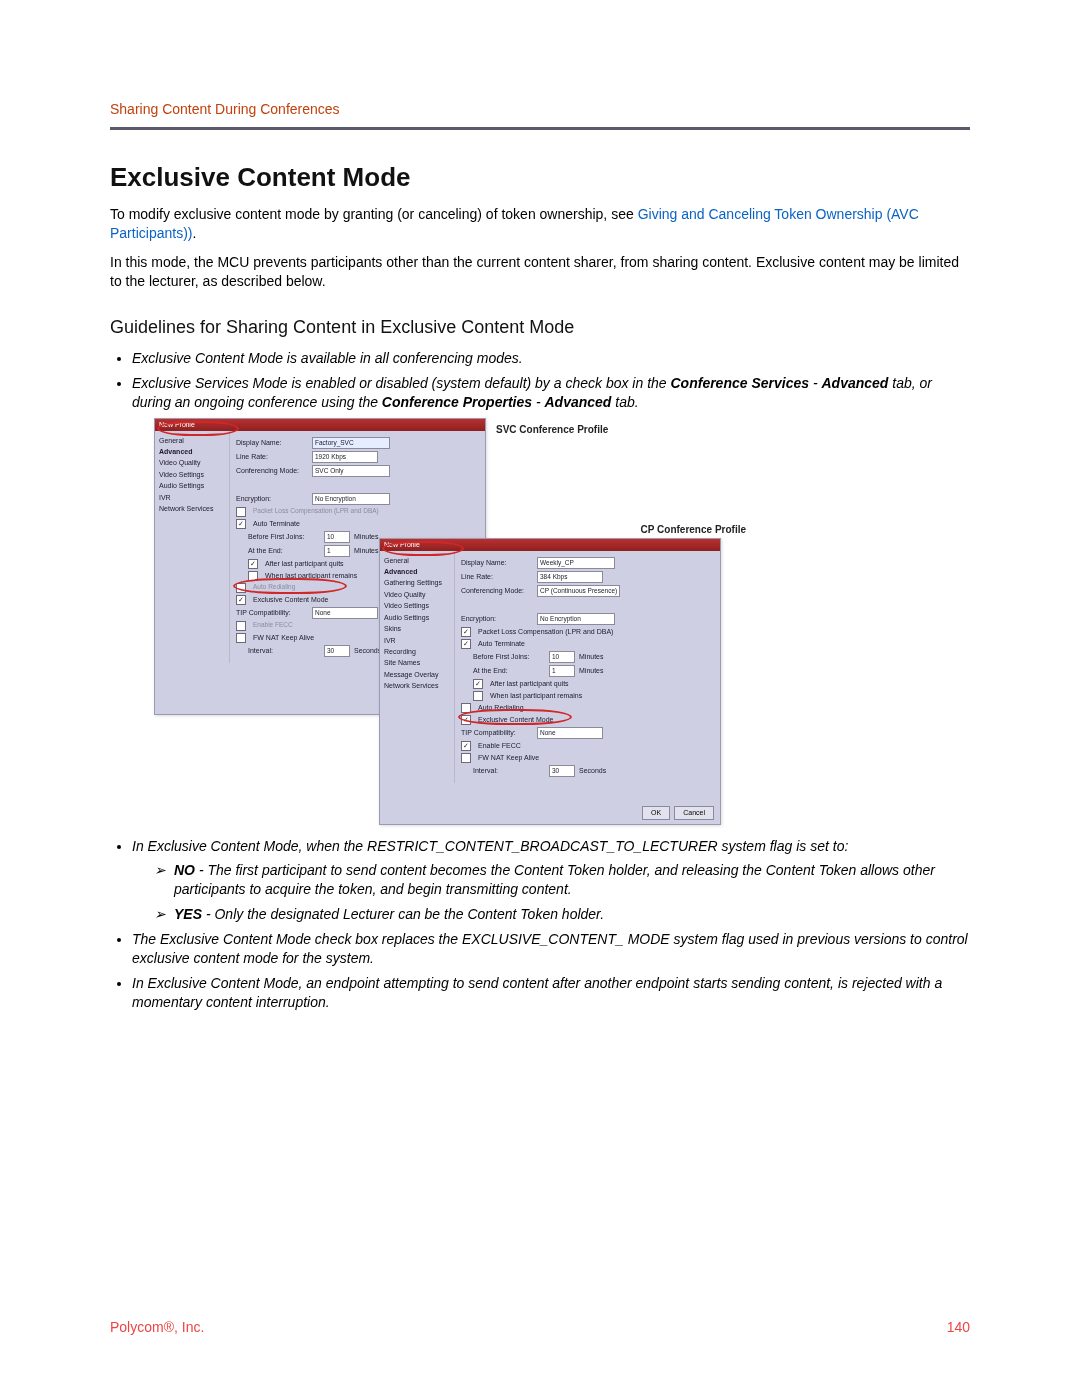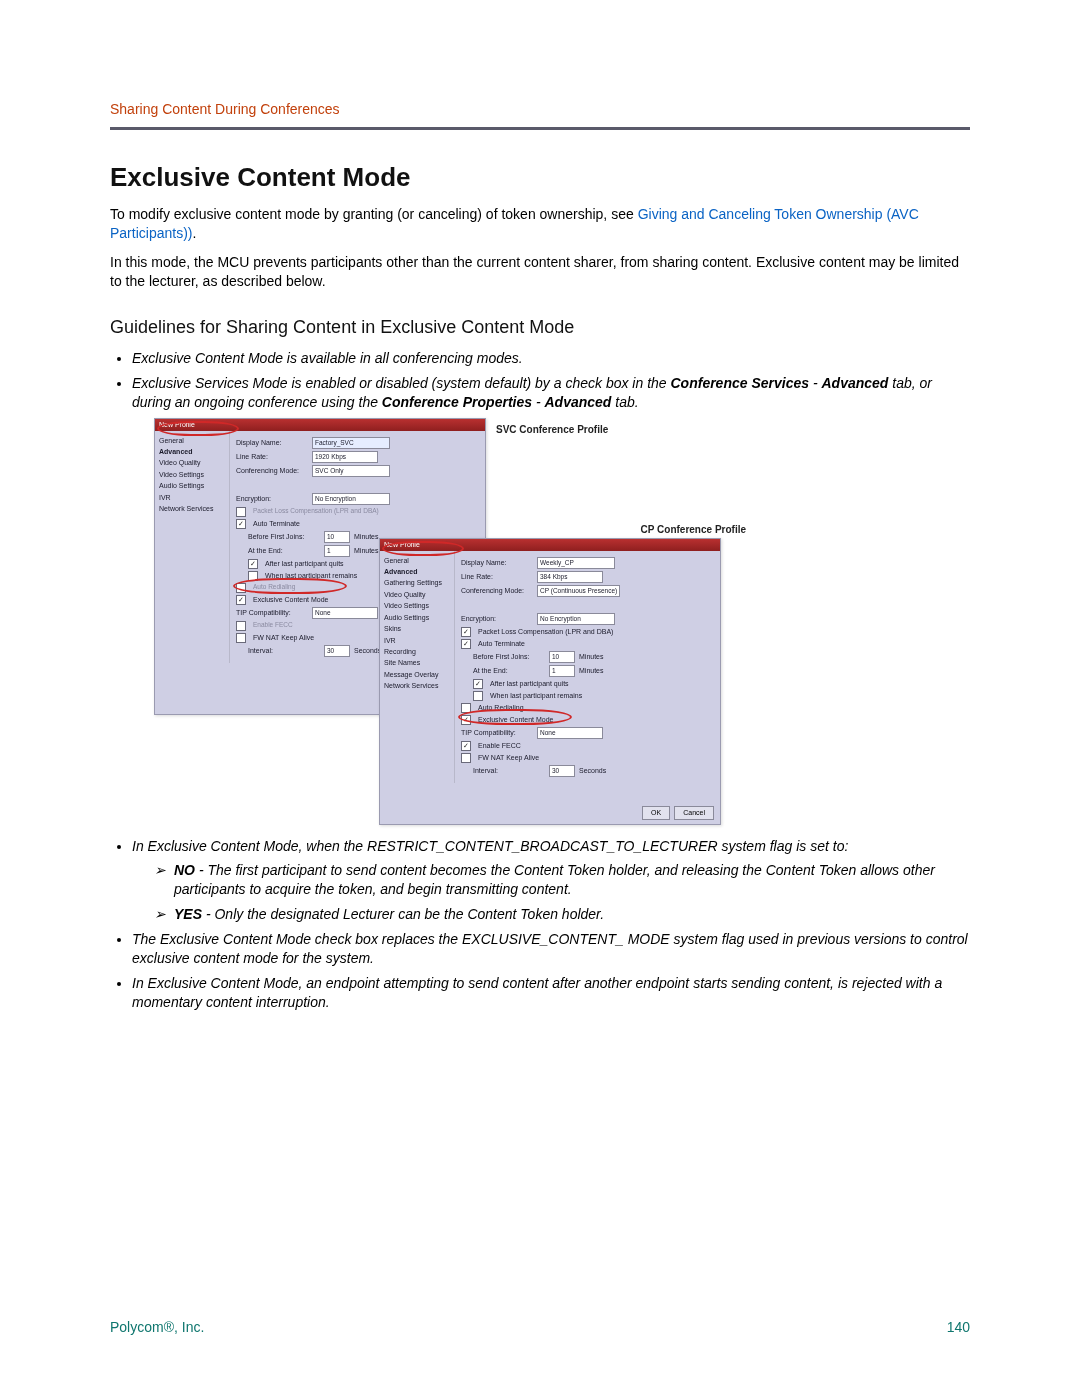--- a/index.html
+++ b/index.html
@@ -160,21 +160,21 @@
   .tiny { font-size: 6.5px; }
 
   .footer {
     position: absolute;
     left: 110px;
     right: 110px;
     bottom: 60px;
     display: flex;
     justify-content: space-between;
     font-size: 14px;
-    color: #0f766e;
+    color: #ef4444;
   }
 </style>
 </head>
 <body>
 
 <div class="page">
 
   <div class="running-head">Sharing Content During Conferences</div>
   <hr class="rule">
 

